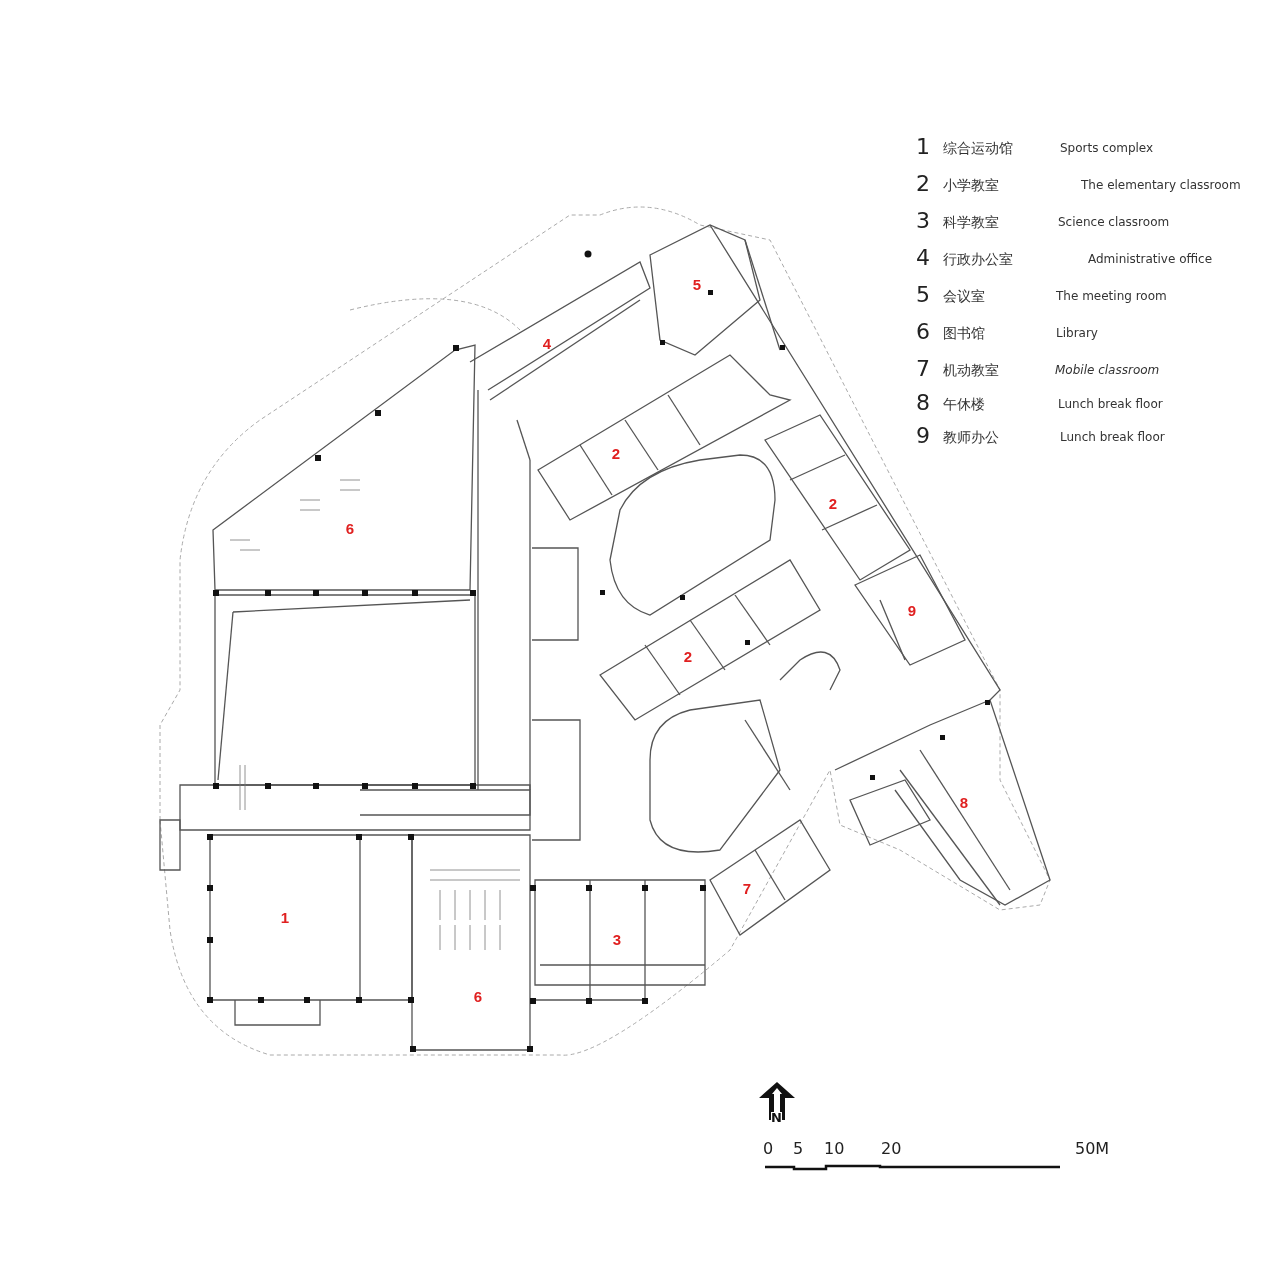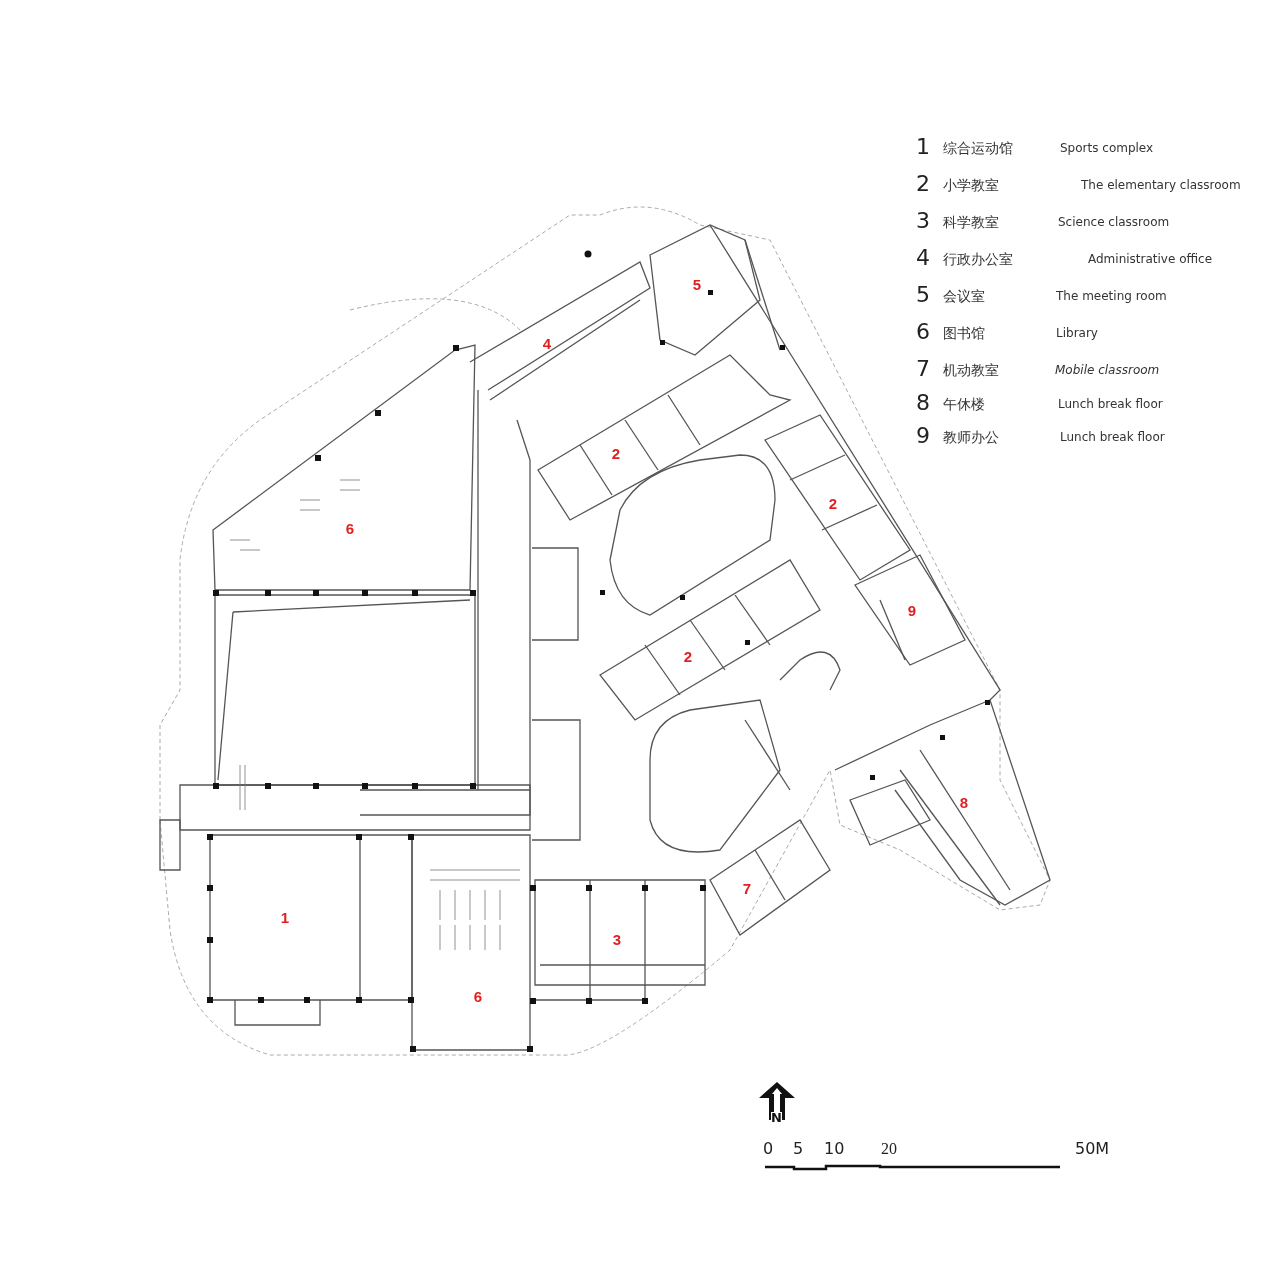--- a/index.html
+++ b/index.html
@@ -220,14 +220,14 @@
   <svg width="40" height="50" viewBox="0 0 40 50">
     <path d="M20,2 L38,18 L28,18 L28,40 L12,40 L12,18 L2,18 Z" fill="#111"></path>
     <path d="M20,8 L25,14 L23,14 L23,38 L17,38 L17,14 L15,14 Z" fill="#fff"></path>
   </svg>
   <span style="position:absolute; left:14px; top:32px; font-size:13px; font-weight:bold; color:#111; background:#fff; line-height:12px;">N</span>
 </div>
 
 <span class="scale-label" style="left:763px; top:1140px;">0</span>
 <span class="scale-label" style="left:793px; top:1140px;">5</span>
 <span class="scale-label" style="left:824px; top:1140px;">10</span>
-<span class="scale-label" style="left:881px; top:1140px;font-family:Liberation Serif, serif;">20</span>
+<span class="scale-label" style="left:881px; top:1140px;">20</span>
 <span class="scale-label" style="left:1059px; top:1140px;margin-left:16px;">50M</span>
 
 </body></html>

